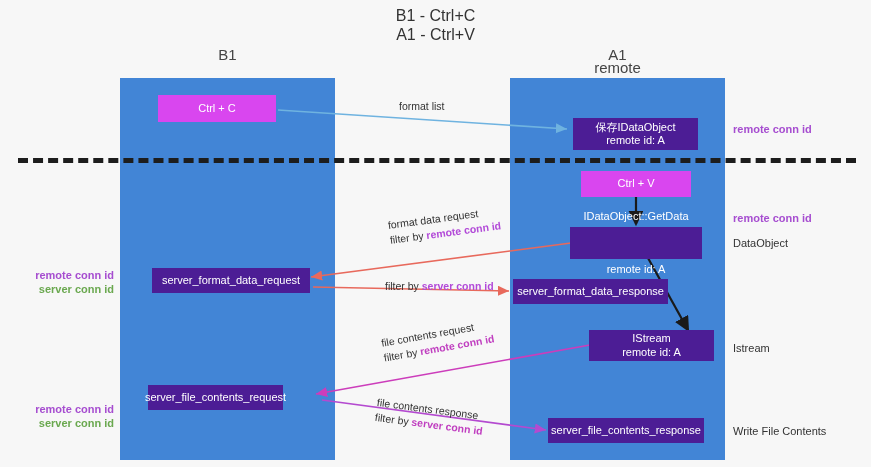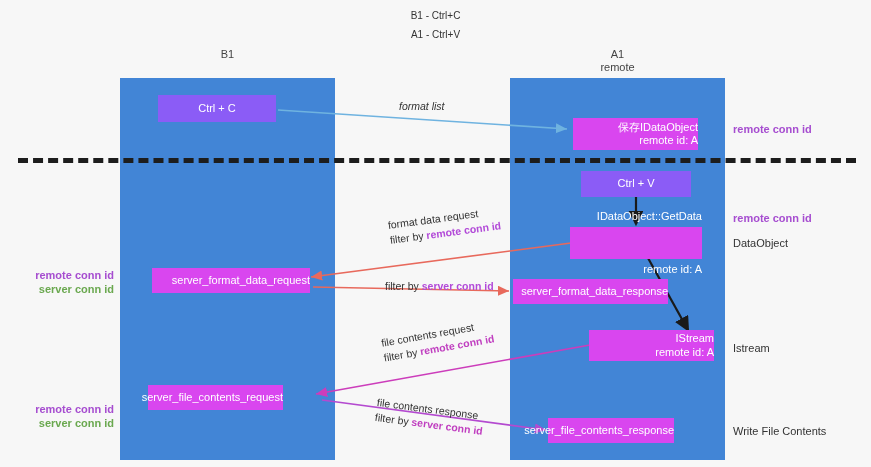--- a/index.html
+++ b/index.html
@@ -1,27 +1,27 @@
 <!DOCTYPE html>
 <html><head>
 <meta charset="utf-8">
 <style>
   html,body{margin:0;padding:0;}
   body{width:871px;height:467px;background:#f7f7f7;font-family:"Liberation Sans",sans-serif;overflow:hidden;}
   #stage{position:relative;width:871px;height:467px;}
   .lane{position:absolute;background:#4285d6;}
   .lane-b1{left:120px;top:78px;width:215px;height:382px;}
   .lane-a1{left:510px;top:78px;width:215px;height:382px;}
-  .title{position:absolute;left:0;top:6px;width:871px;text-align:center;font-size:10px;color:#333;line-height:19px;}
-  .hdr{position:absolute;text-align:center;font-size:11px;color:#444;line-height:13px;}
+  .title{position:absolute;left:0;top:6px;width:871px;text-align:center;font-size:16px;color:#333;line-height:19px;}
+  .hdr{position:absolute;text-align:center;font-size:15px;color:#444;line-height:13px;}
   .hdr-b1{left:150px;top:48px;width:155px;}
   .hdr-a1{left:540px;top:48px;width:155px;}
   .box{position:absolute;box-sizing:border-box;display:flex;flex-direction:column;align-items:center;justify-content:center;color:#fff;font-size:11px;line-height:13.5px;text-align:center;}
-  .box.green{background:#8b5cf6;}
-  .box.orange{background:#d946ef;align-items:flex-end;}
+  .box.green{background:#d946ef;}
+  .box.orange{background:#4c1d95;}
   .divider{position:absolute;left:18px;top:158px;width:838px;height:0;border-top:5px dashed #1d1d1d;}
   .side{position:absolute;font-size:11px;line-height:14px;}
   .purple{color:#a64dd0;font-weight:bold;}
   .greent{color:#6aa84f;font-weight:bold;}
   .plain{color:#333;text-align:right;}
   .edge-lbl{position:absolute;font-size:10.5px;color:#333;white-space:nowrap;line-height:15px;}
   .edge-lbl .k{font-weight:bold;}
   .k.purple{color:#b24ad8;}
   .k.magenta{color:#c03fc0;}
   svg.links{position:absolute;left:0;top:0;width:871px;height:467px;pointer-events:none;}
@@ -111,25 +111,25 @@
 
   <div class="box orange" style="left:589px;top:330px;width:125px;height:31px;">
     <span>IStream</span>
     <span>remote id: A</span>
   </div>
 
   <div class="box orange" style="left:148px;top:385px;width:135px;height:25px;">
     <span>server_file_contents_request</span>
   </div>
 
-  <div class="box orange" style="left:548px;top:418px;width:126px;height:25px;">
+  <div class="box orange" style="left:548px;top:418px;width:156px;height:25px;">
     <span>server_file_contents_response</span>
   </div>
 
-  <div class="edge-lbl" style="left:399px;top:99px;font-style:italic;">
+  <div class="edge-lbl" style="left:399px;top:99px;">
     <span>format list</span>
   </div>
 
   <div class="edge-lbl" style="left:387px;top:218px;transform:rotate(-7.5deg);transform-origin:left top;">
     <div>format data request</div>
     <div><span>filter by </span><span class="k purple">remote conn id</span></div>
   </div>
 
   <div class="edge-lbl" style="left:385px;top:273px;">
     <div style="margin-top:6px;"><span>filter by </span><span class="k purple">server conn id</span></div>

